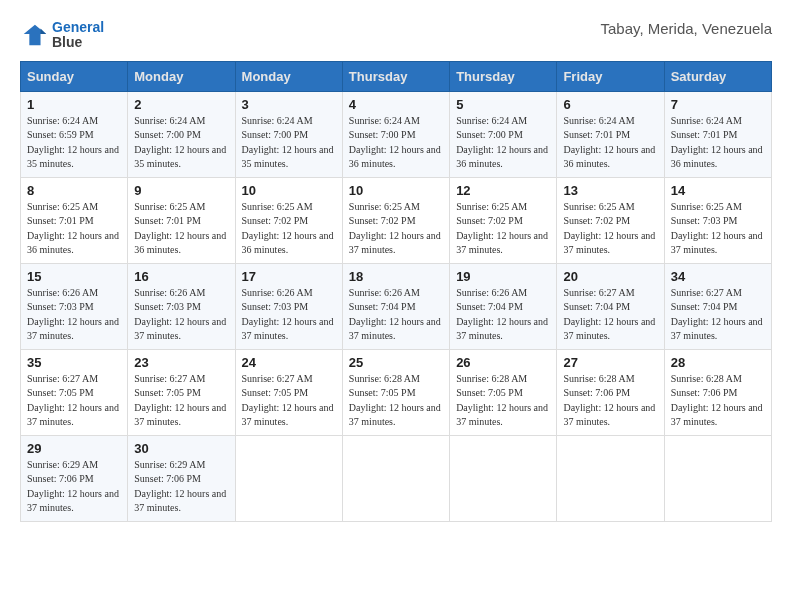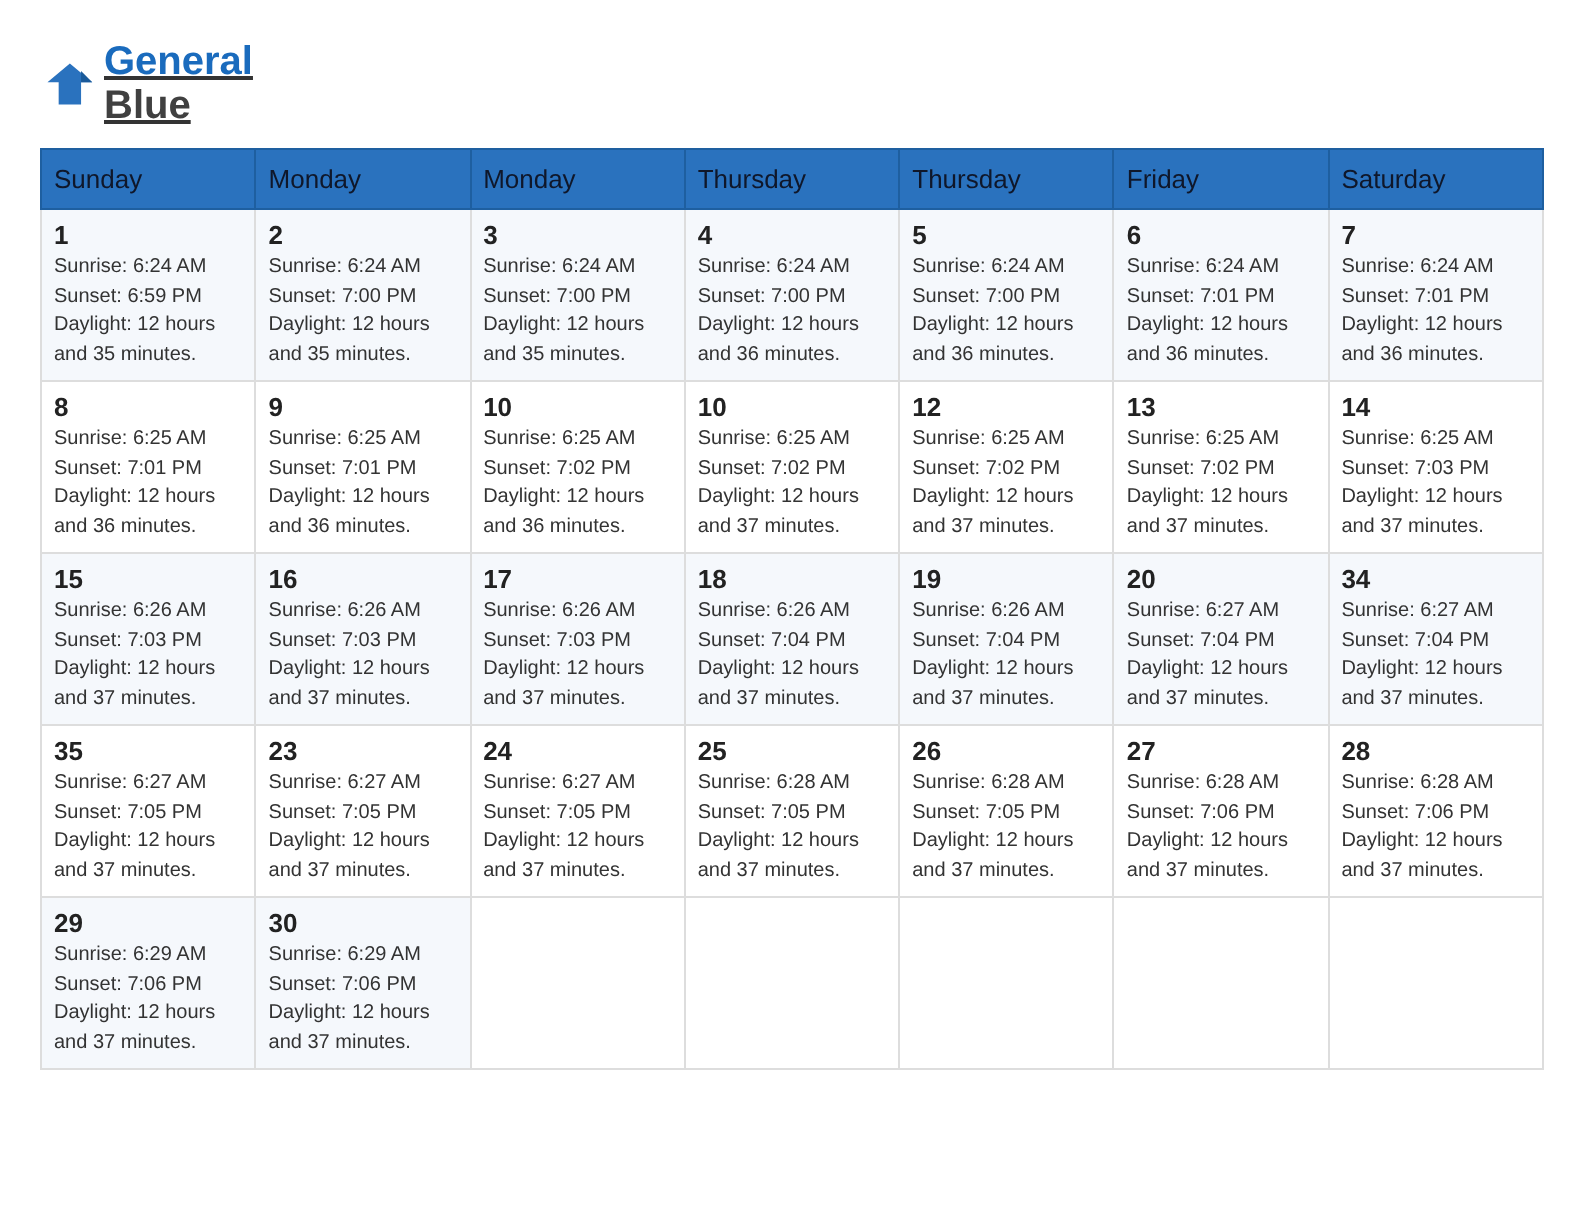--- a/index.html
+++ b/index.html
@@ -19,25 +19,24 @@
       justify-content: space-between;
       align-items: flex-start;
       margin-bottom: 10px;
     }
     .logo {
       display: flex;
       align-items: center;
       gap: 4px;
     }
     .logo-text {
-      font-size: 20px;
+      font-size: 14px;
       font-weight: bold;
       color: #333;
       line-height: 1.1;
-      text-decoration: underline;
     }
     .logo-text span {
       color: #1a6bbd;
     }
     .logo-icon {
       width: 28px;
       height: 28px;
     }
     .title-block {
       text-align: right;
@@ -51,23 +50,23 @@
       font-size: 15px;
       color: #555;
     }
     .calendar {
       width: 100%;
       border-collapse: collapse;
       border: 1px solid #ccc;
     }
     .calendar th {
       background-color: #2a72be;
-      color: #0f172a;
+      color: #e5e5e5;
       font-size: 13px;
-      font-weight: normal;
+      font-weight: bold;
       padding: 7px 6px;
       text-align: left;
       border: 1px solid #1e5fa0;
     }
     .calendar td {
       vertical-align: top;
       padding: 5px 6px;
       font-size: 10.5px;
       color: #333;
       border: 1px solid #ddd;
@@ -85,20 +84,21 @@
       font-size: 13px;
       font-weight: bold;
       color: #222;
       display: block;
       margin-bottom: 2px;
     }
     .cell-text {
       font-size: 10px;
       color: #333;
       line-height: 1.45;
+      font-family: Liberation Serif, serif;
     }
     .empty-cell {
       background: #fff !important;
     }
   </style>
 </head>
 <body>
 
 <div class="page">
   <div class="header">
@@ -106,20 +106,21 @@
       <svg class="logo-icon" viewBox="0 0 30 30">
         <polygon points="16,4 28,14 22,14 22,26 10,26 10,14 4,14" fill="#2a72be"></polygon>
         <polygon points="22,8 28,14 22,14" fill="#1a5a9a"></polygon>
       </svg>
       <div class="logo-text">
         <div><span>General</span></div>
         <div><span style="color:#404040;">Blue</span></div>
       </div>
     </div>
     <div class="title-block">
+      <div class="subtitle">Tabay, Merida, Venezuela</div>
     </div>
   </div>
 
   <table class="calendar">
     <thead>
       <tr>
         <th>Sunday</th>
         <th>Monday</th>
         <th>Monday</th>
         <th>Thursday</th>

